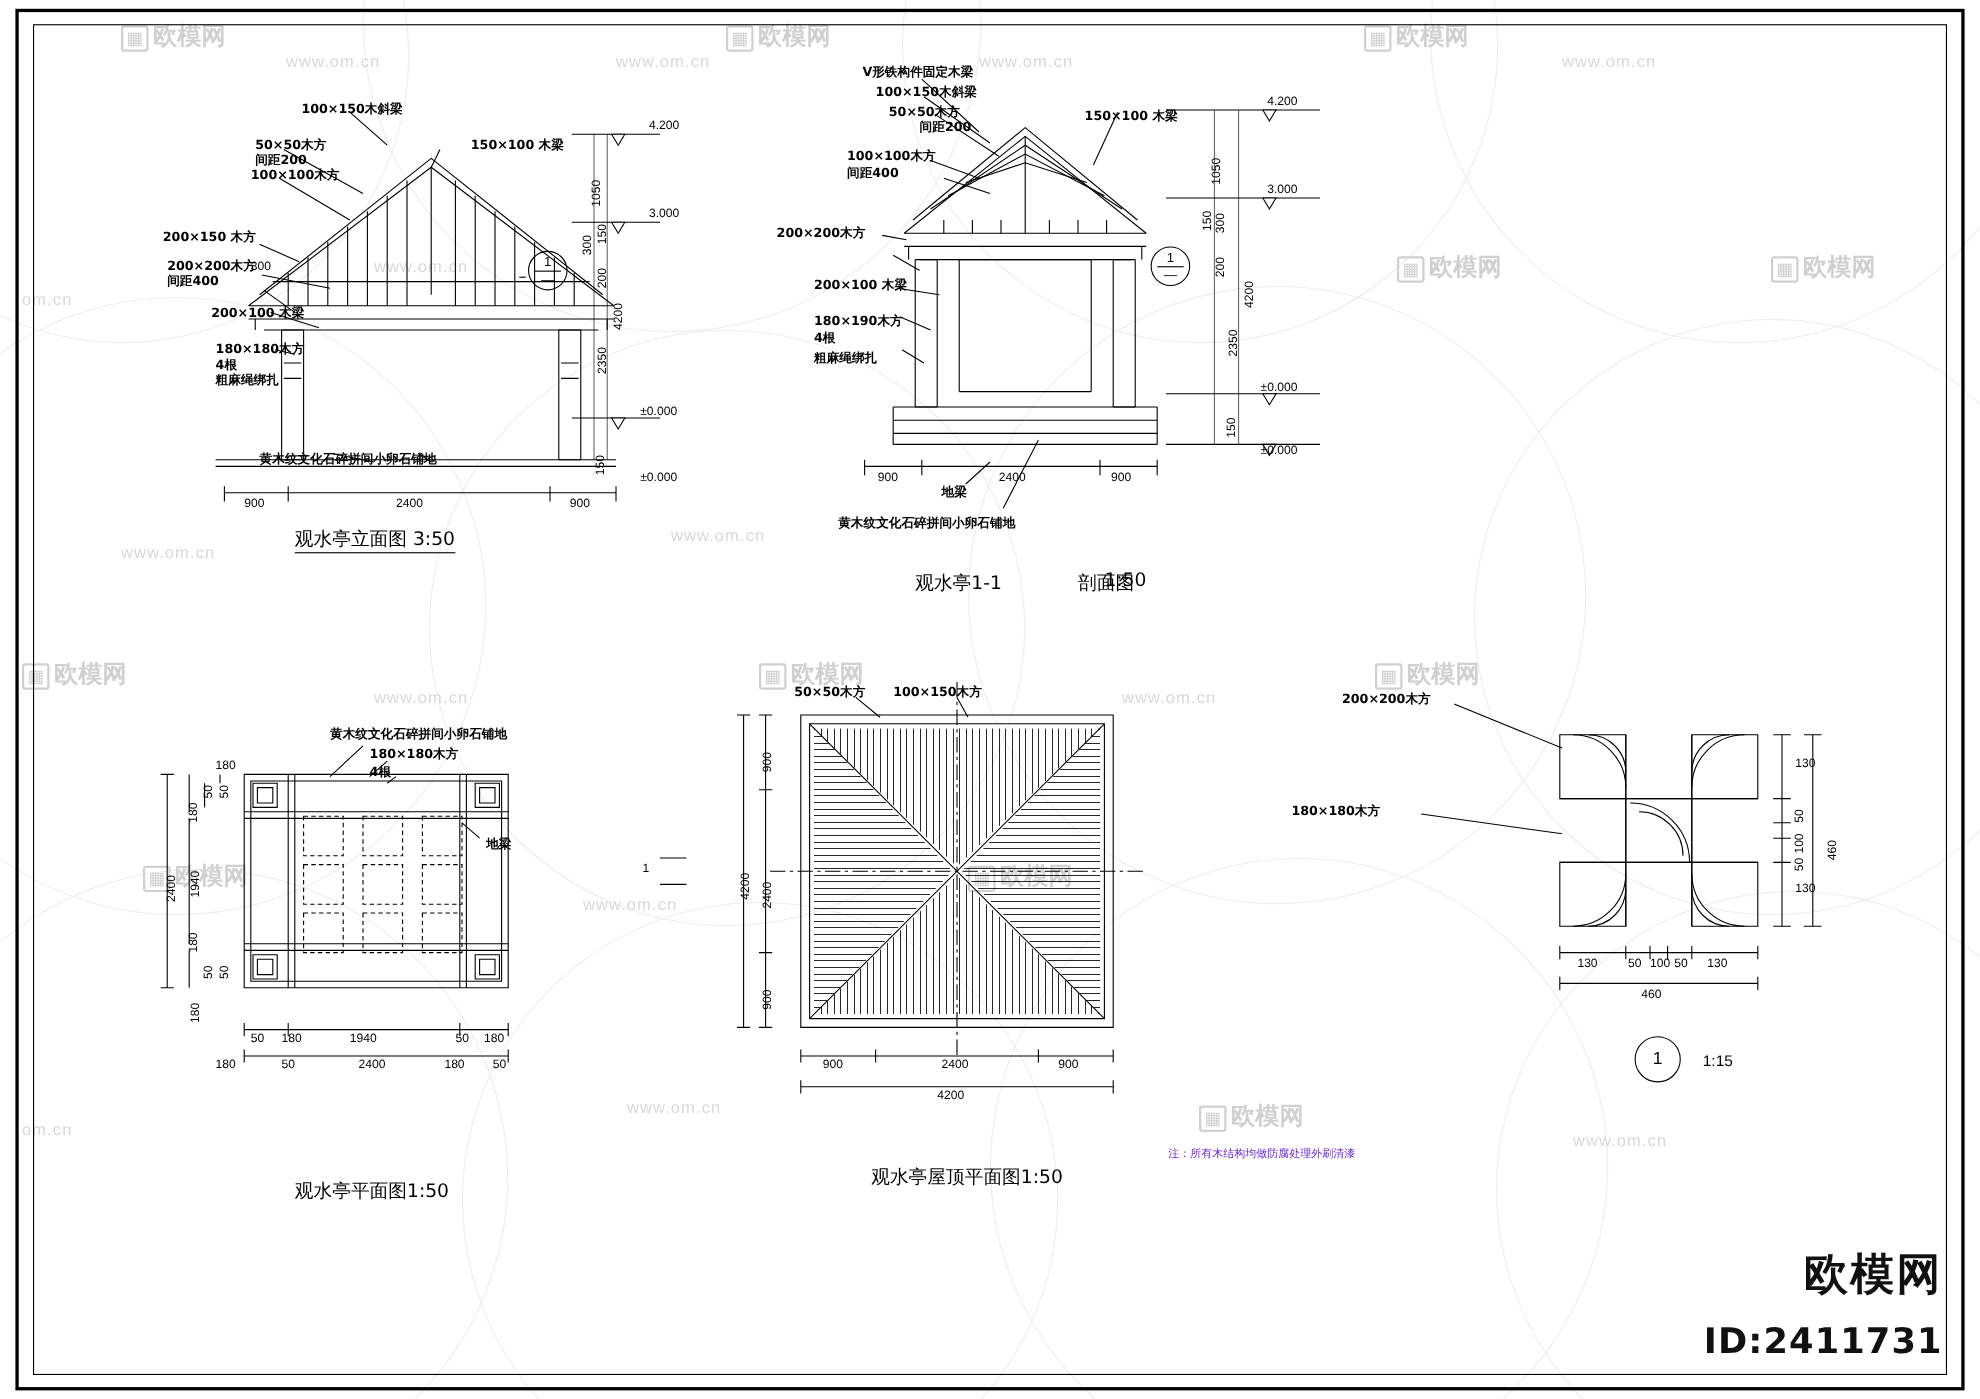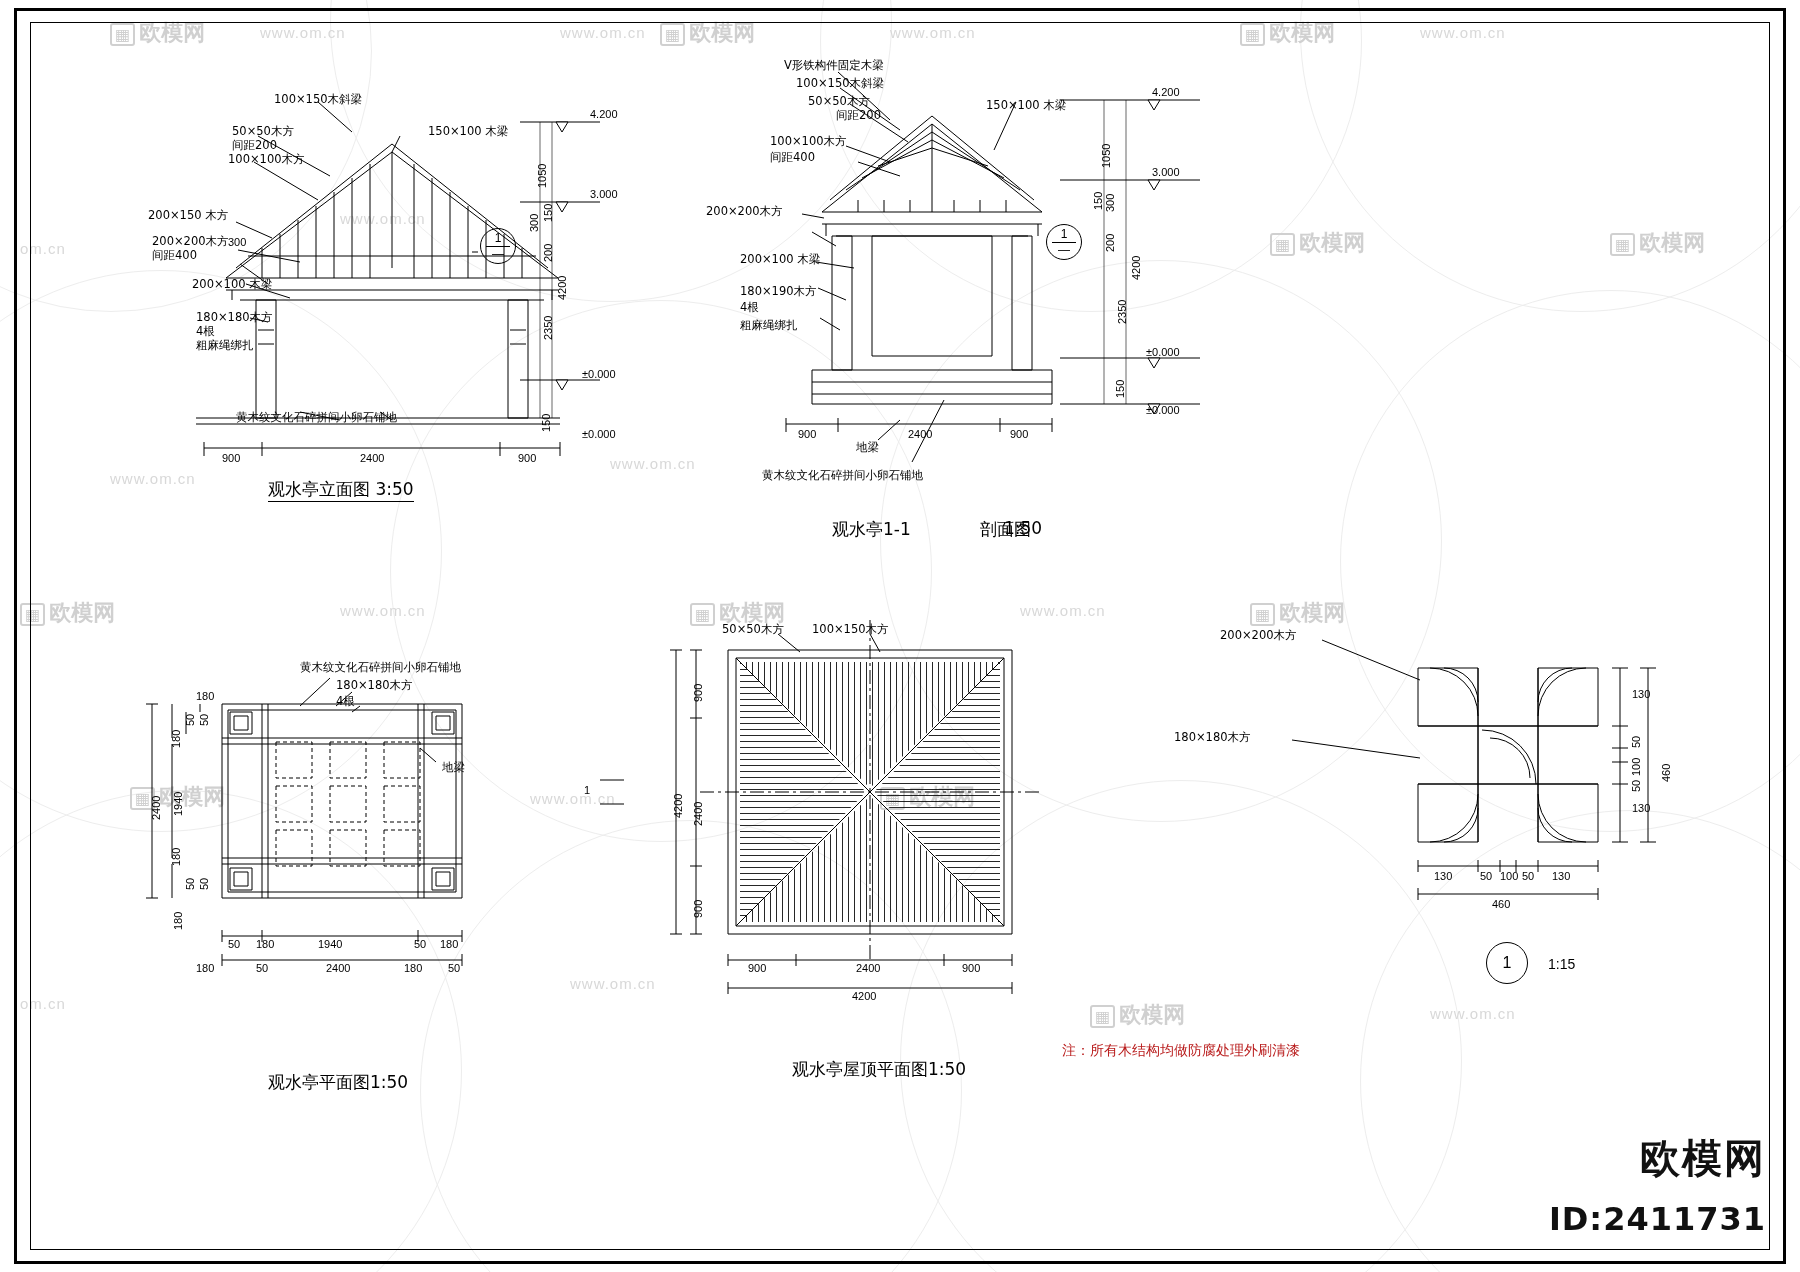--- a/index.html
+++ b/index.html
@@ -6,41 +6,41 @@
   body{font-family:"Liberation Sans","DejaVu Sans",sans-serif;}
   #sheet{
     position:relative;width:1800px;height:1272px;background:#ffffff;overflow:hidden;
   }
   
   .frame-outer{position:absolute;left:14px;top:8px;width:1772px;height:1256px;border:3px solid #000;box-sizing:border-box;}
   .frame-inner{position:absolute;left:30px;top:22px;width:1740px;height:1228px;border:1px solid #000;box-sizing:border-box;}
 
   
   .wm-layer{position:absolute;inset:0;pointer-events:none;}
-  .wm{position:absolute;color:#d8d8d8;font-size:15px;letter-spacing:1px;white-space:nowrap;}
+  .wm{position:absolute;color:#d8d8d8;font-size:15px;letter-spacing:1px;white-space:nowrap;margin-top:24px;}
   .wm-logo{position:absolute;color:#d0d0d0;font-size:22px;font-weight:bold;white-space:nowrap;}
   .wm-logo .blk{display:inline-block;border:2px solid #d0d0d0;border-radius:3px;padding:0 3px;margin-right:4px;font-size:16px;}
   .arc{position:absolute;border:1px solid #ededed;border-radius:50%;}
 
   
   .ln{position:absolute;background:#000;}
   .hl{height:1px;}
   .lbl{position:absolute;font-size:11px;color:#000;white-space:nowrap;}
-  .lbl-cn{position:absolute;font-size:11.5px;color:#000;white-space:nowrap;font-family:"DejaVu Sans",sans-serif;}
+  .lbl-cn{position:absolute;font-size:11.5px;color:#000;white-space:nowrap;font-family:"DejaVu Sans",sans-serif;font-weight:bold;}
   .dim{position:absolute;font-size:11px;color:#000;white-space:nowrap;}
   .vdim{position:absolute;font-size:11px;color:#000;white-space:nowrap;transform-origin:0 0;transform:rotate(-90deg);}
   .title{position:absolute;font-size:17px;color:#000;white-space:nowrap;font-family:"DejaVu Sans",sans-serif;}
   .title u{text-decoration:none;border-bottom:1px solid #000;padding-bottom:2px;}
   .circ{position:absolute;border:1px solid #000;border-radius:50%;display:flex;align-items:center;justify-content:center;font-size:12px;}
   .grain{position:absolute;background:repeating-linear-gradient(90deg,#000 0 1px,transparent 1px 6px);}
   .grainh{position:absolute;background:repeating-linear-gradient(0deg,#000 0 1px,transparent 1px 6px);}
   svg{position:absolute;left:0;top:0;overflow:visible;}
   .brand{position:absolute;right:34px;bottom:86px;font-size:40px;font-weight:bold;color:#111;font-family:"DejaVu Sans",sans-serif;letter-spacing:2px;}
   .brandid{position:absolute;right:34px;bottom:34px;font-size:32px;font-weight:bold;color:#111;font-family:"DejaVu Sans",sans-serif;letter-spacing:1px;}
-  .note{position:absolute;font-size:14px;color:#b91c1c;white-space:nowrap;font-family:"DejaVu Sans",sans-serif;}
+  .note{position:absolute;font-size:10px;color:#6d28d9;white-space:nowrap;font-family:"DejaVu Sans",sans-serif;}
 </style>
 </head>
 <body>
 
 <div id="sheet">
 
   <div class="wm-layer">
     <div class="arc" style="left:-150px;top:-210px;width:520px;height:520px;"></div>
     <div class="arc" style="left:330px;top:-260px;width:560px;height:560px;"></div>
     <div class="arc" style="left:820px;top:-230px;width:540px;height:540px;"></div>

